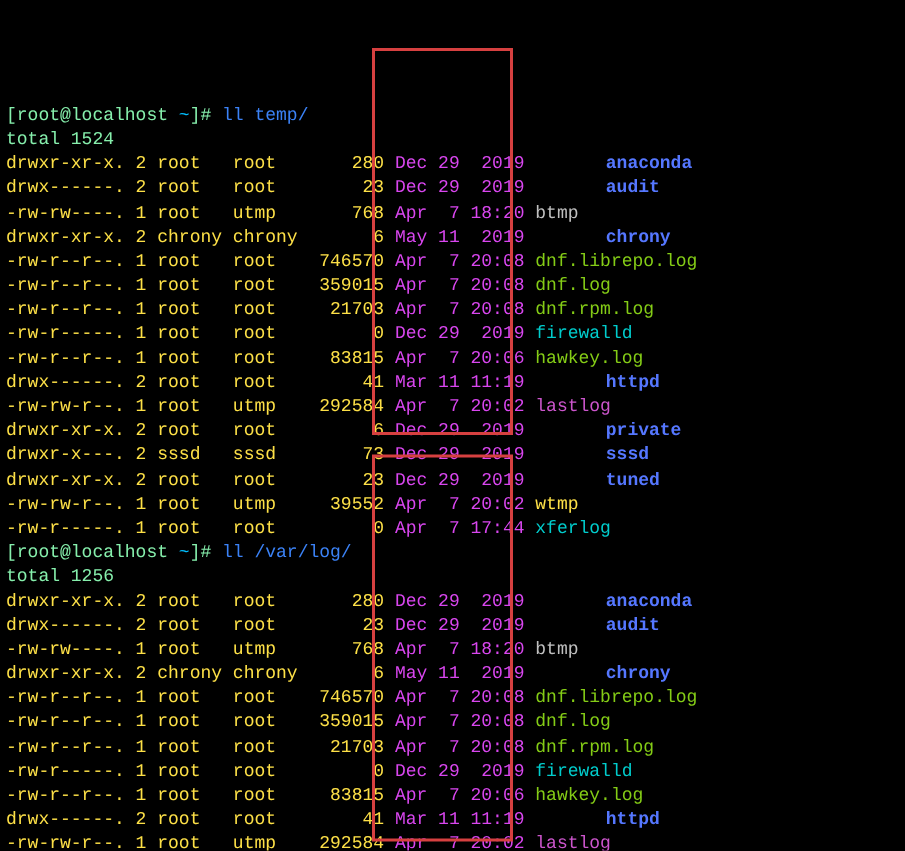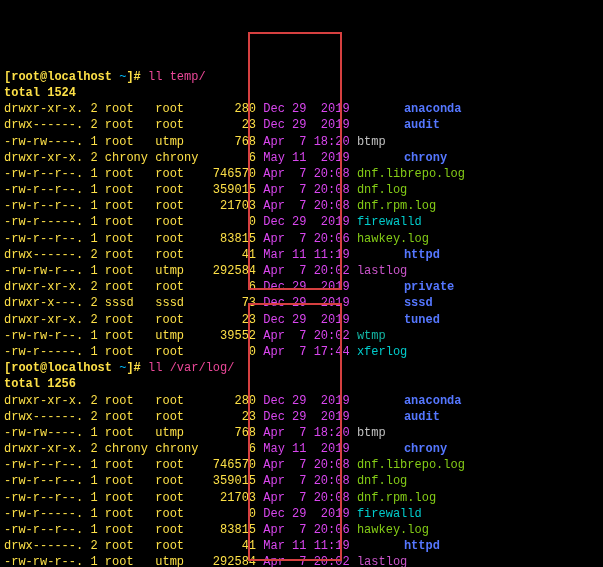--- a/index.html
+++ b/index.html
@@ -8,30 +8,30 @@
       font-family: "Courier New", monospace;
       font-size: 12px;
       line-height: 1.35;
       color: #ccc;
       width: 603px;
       height: 567px;
       padding: 4px;
       position: relative;
       white-space: pre;
     }
-    .prompt { color: #fde047; font-weight: bold; }
+    .prompt { color: #86efac; }
     .brace { color: #00bfff; }
-    .cmd { color: #ec4899; }
+    .cmd { color: #3b82f6; }
     .perm { color: #fde047; }
     .datecol { color: #d946ef; }
     .f-blue { color: #5577ff; font-weight: bold; margin-left: 47px; }
     .f-green { color: #84cc16; }
     .f-cyan { color: #00cccc; }
     .f-mag { color: #cc55cc; text-align: right; }
-    .f-yel { color: #14b8a6; }
+    .f-yel { color: #fde047; }
     .f-w { color: #c0c0c0; }
     .rect {
       position: absolute;
       border: 2px solid #d64040;
       pointer-events: none;
     }
     .line { display:block; }
   </style>
 </head>
 <body>

